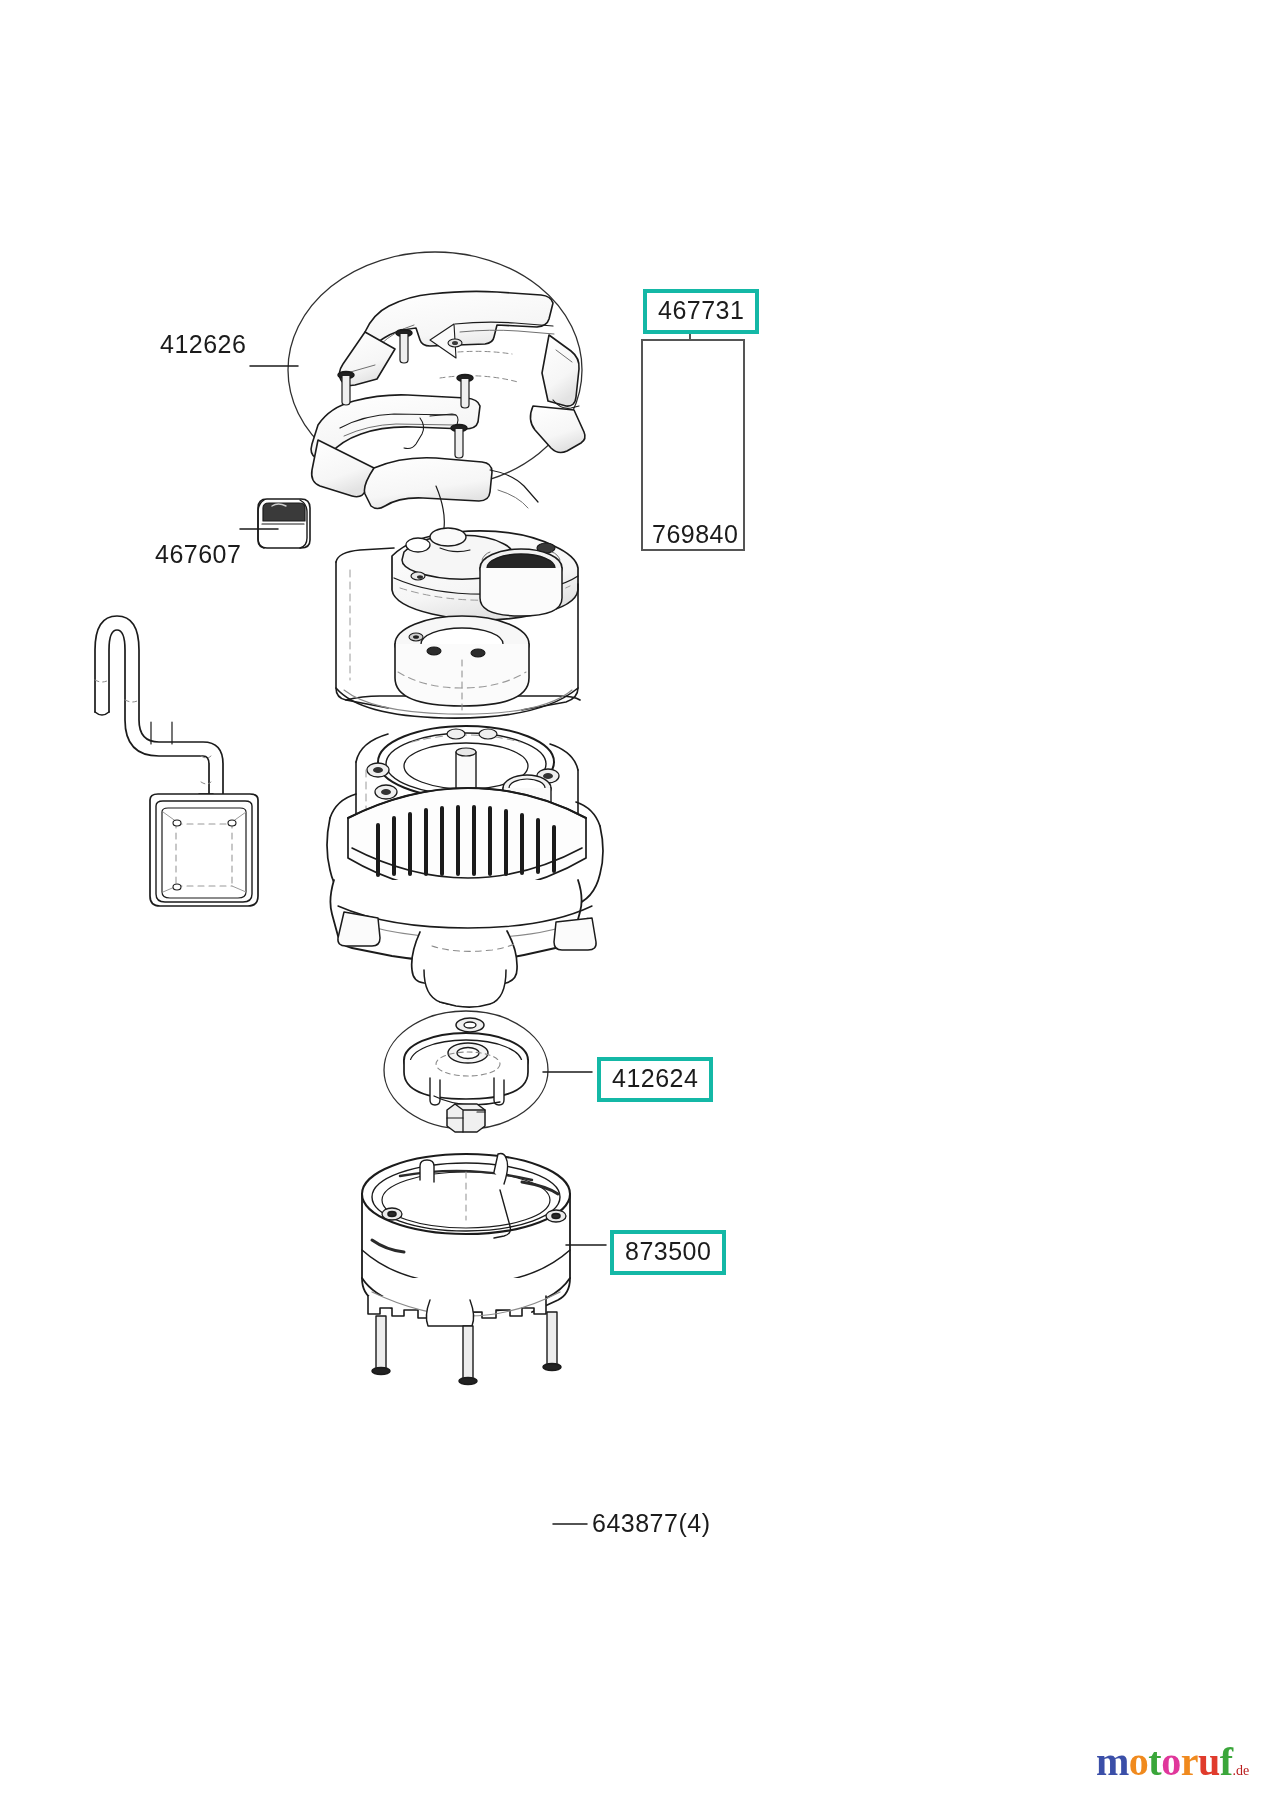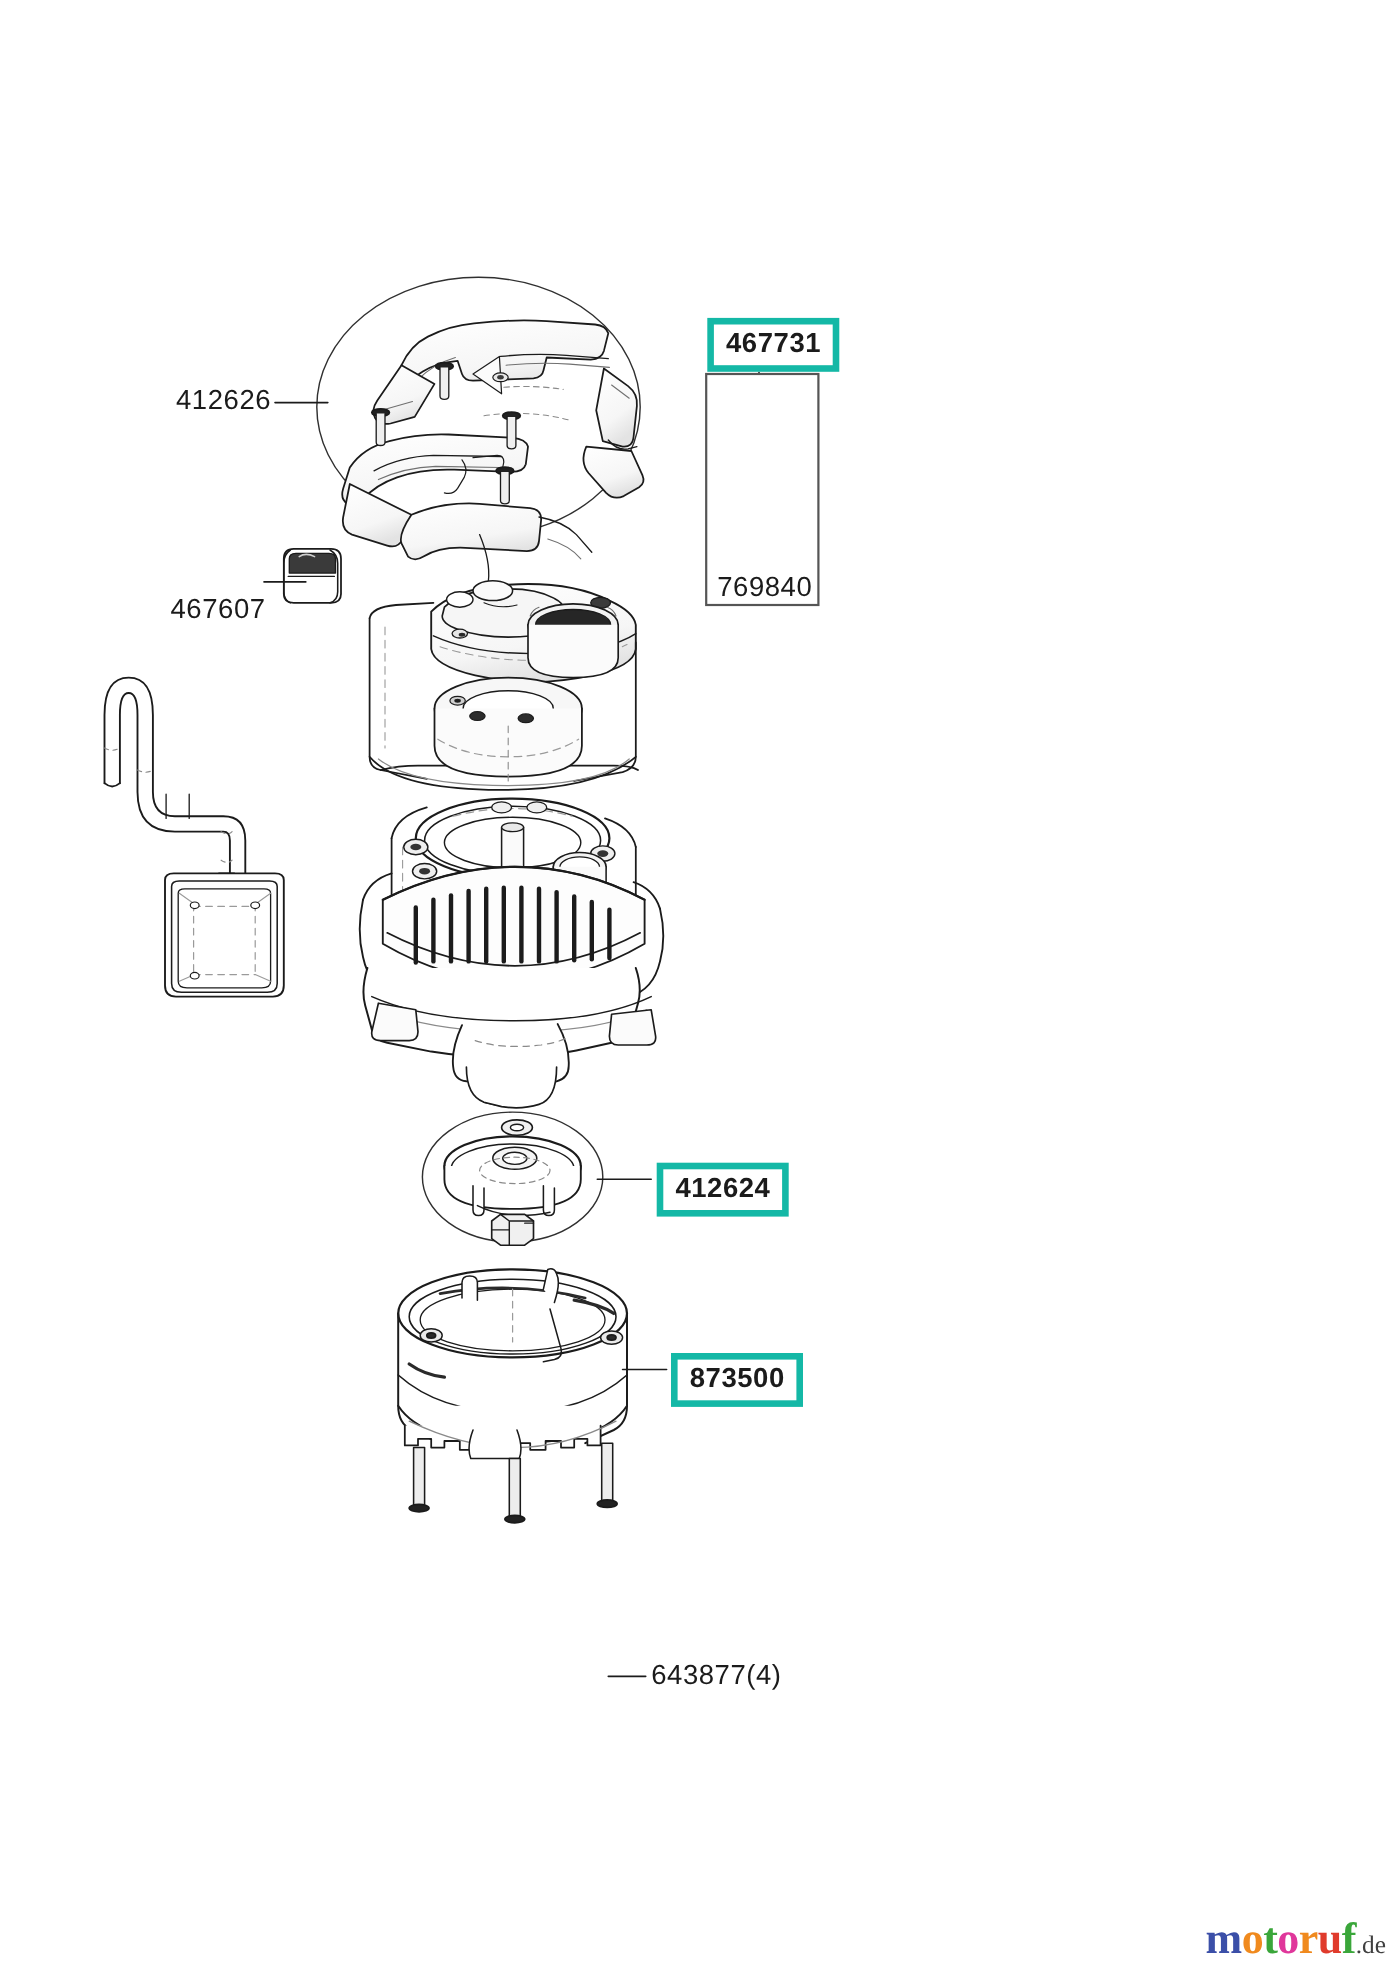--- a/index.html
+++ b/index.html
@@ -29,24 +29,23 @@
   .callout {
     position: absolute;
     font-family: "Liberation Sans", sans-serif;
     font-size: 25px;
     letter-spacing: 0.5px;
     color: #1b1b1b;
     white-space: nowrap;
     line-height: 1;
   }
   .callout.boxed {
-    border: 6px solid #14b8a6;
+    border: 4px solid #14b8a6;
     background: #ffffff;
     padding: 5px 11px 7px 11px;
-    font-weight: bold;
   }
   .callout.plain {
     background: transparent;
   }
   
   .group-frame {
     position: absolute;
     border: 2px solid #555555;
     background: #ffffff;
   }
@@ -63,22 +62,22 @@
     letter-spacing: -0.5px;
   }
   #brand-logo .l1 { color: #3b4fa8; }
   #brand-logo .l2 { color: #f08a1e; }
   #brand-logo .l3 { color: #3aa63a; }
   #brand-logo .l4 { color: #e0379b; }
   #brand-logo .l5 { color: #f08a1e; }
   #brand-logo .l6 { color: #e03b2c; }
   #brand-logo .l7 { color: #3aa63a; }
   #brand-logo .tld {
-    color: #404040;
-    font-size: 23px;
+    color: #b91c1c;
+    font-size: 14px;
     font-weight: 400;
     letter-spacing: 0;
   }
 </style>
 </head>
 <body>
 
 <div id="page">
 
   <svg class="diagram-svg" viewBox="0 0 1273 1800" xmlns="http://www.w3.org/2000/svg">
@@ -413,21 +412,21 @@
         <line x1="690" y1="326" x2="690" y2="341"></line>
         <line x1="543" y1="1072" x2="592" y2="1072"></line>
         <line x1="566" y1="1245" x2="606" y2="1245"></line>
         <line x1="553" y1="1524" x2="587" y2="1524"></line>
       </g>
     </g>
   </svg>
 
   <div class="group-frame" style="left:641px; top:339px; width:100px; height:208px;"></div>
 
-  <div class="callout plain" style="left:160px; top:352px;">412626</div>
+  <div class="callout plain" style="left:160px; top:332px;">412626</div>
 
   <div class="callout plain" style="left:155px; top:516px;margin-top:26px;">467607</div>
 
   <div class="callout boxed" style="left:643px; top:289px;">467731</div>
 
   <div class="callout plain" style="left:652px; top:522px;">769840</div>
 
   <div class="callout boxed" style="left:597px; top:1057px;text-align:center;">412624</div>
 
   <div class="callout boxed" style="left:610px; top:1230px;">873500</div>

